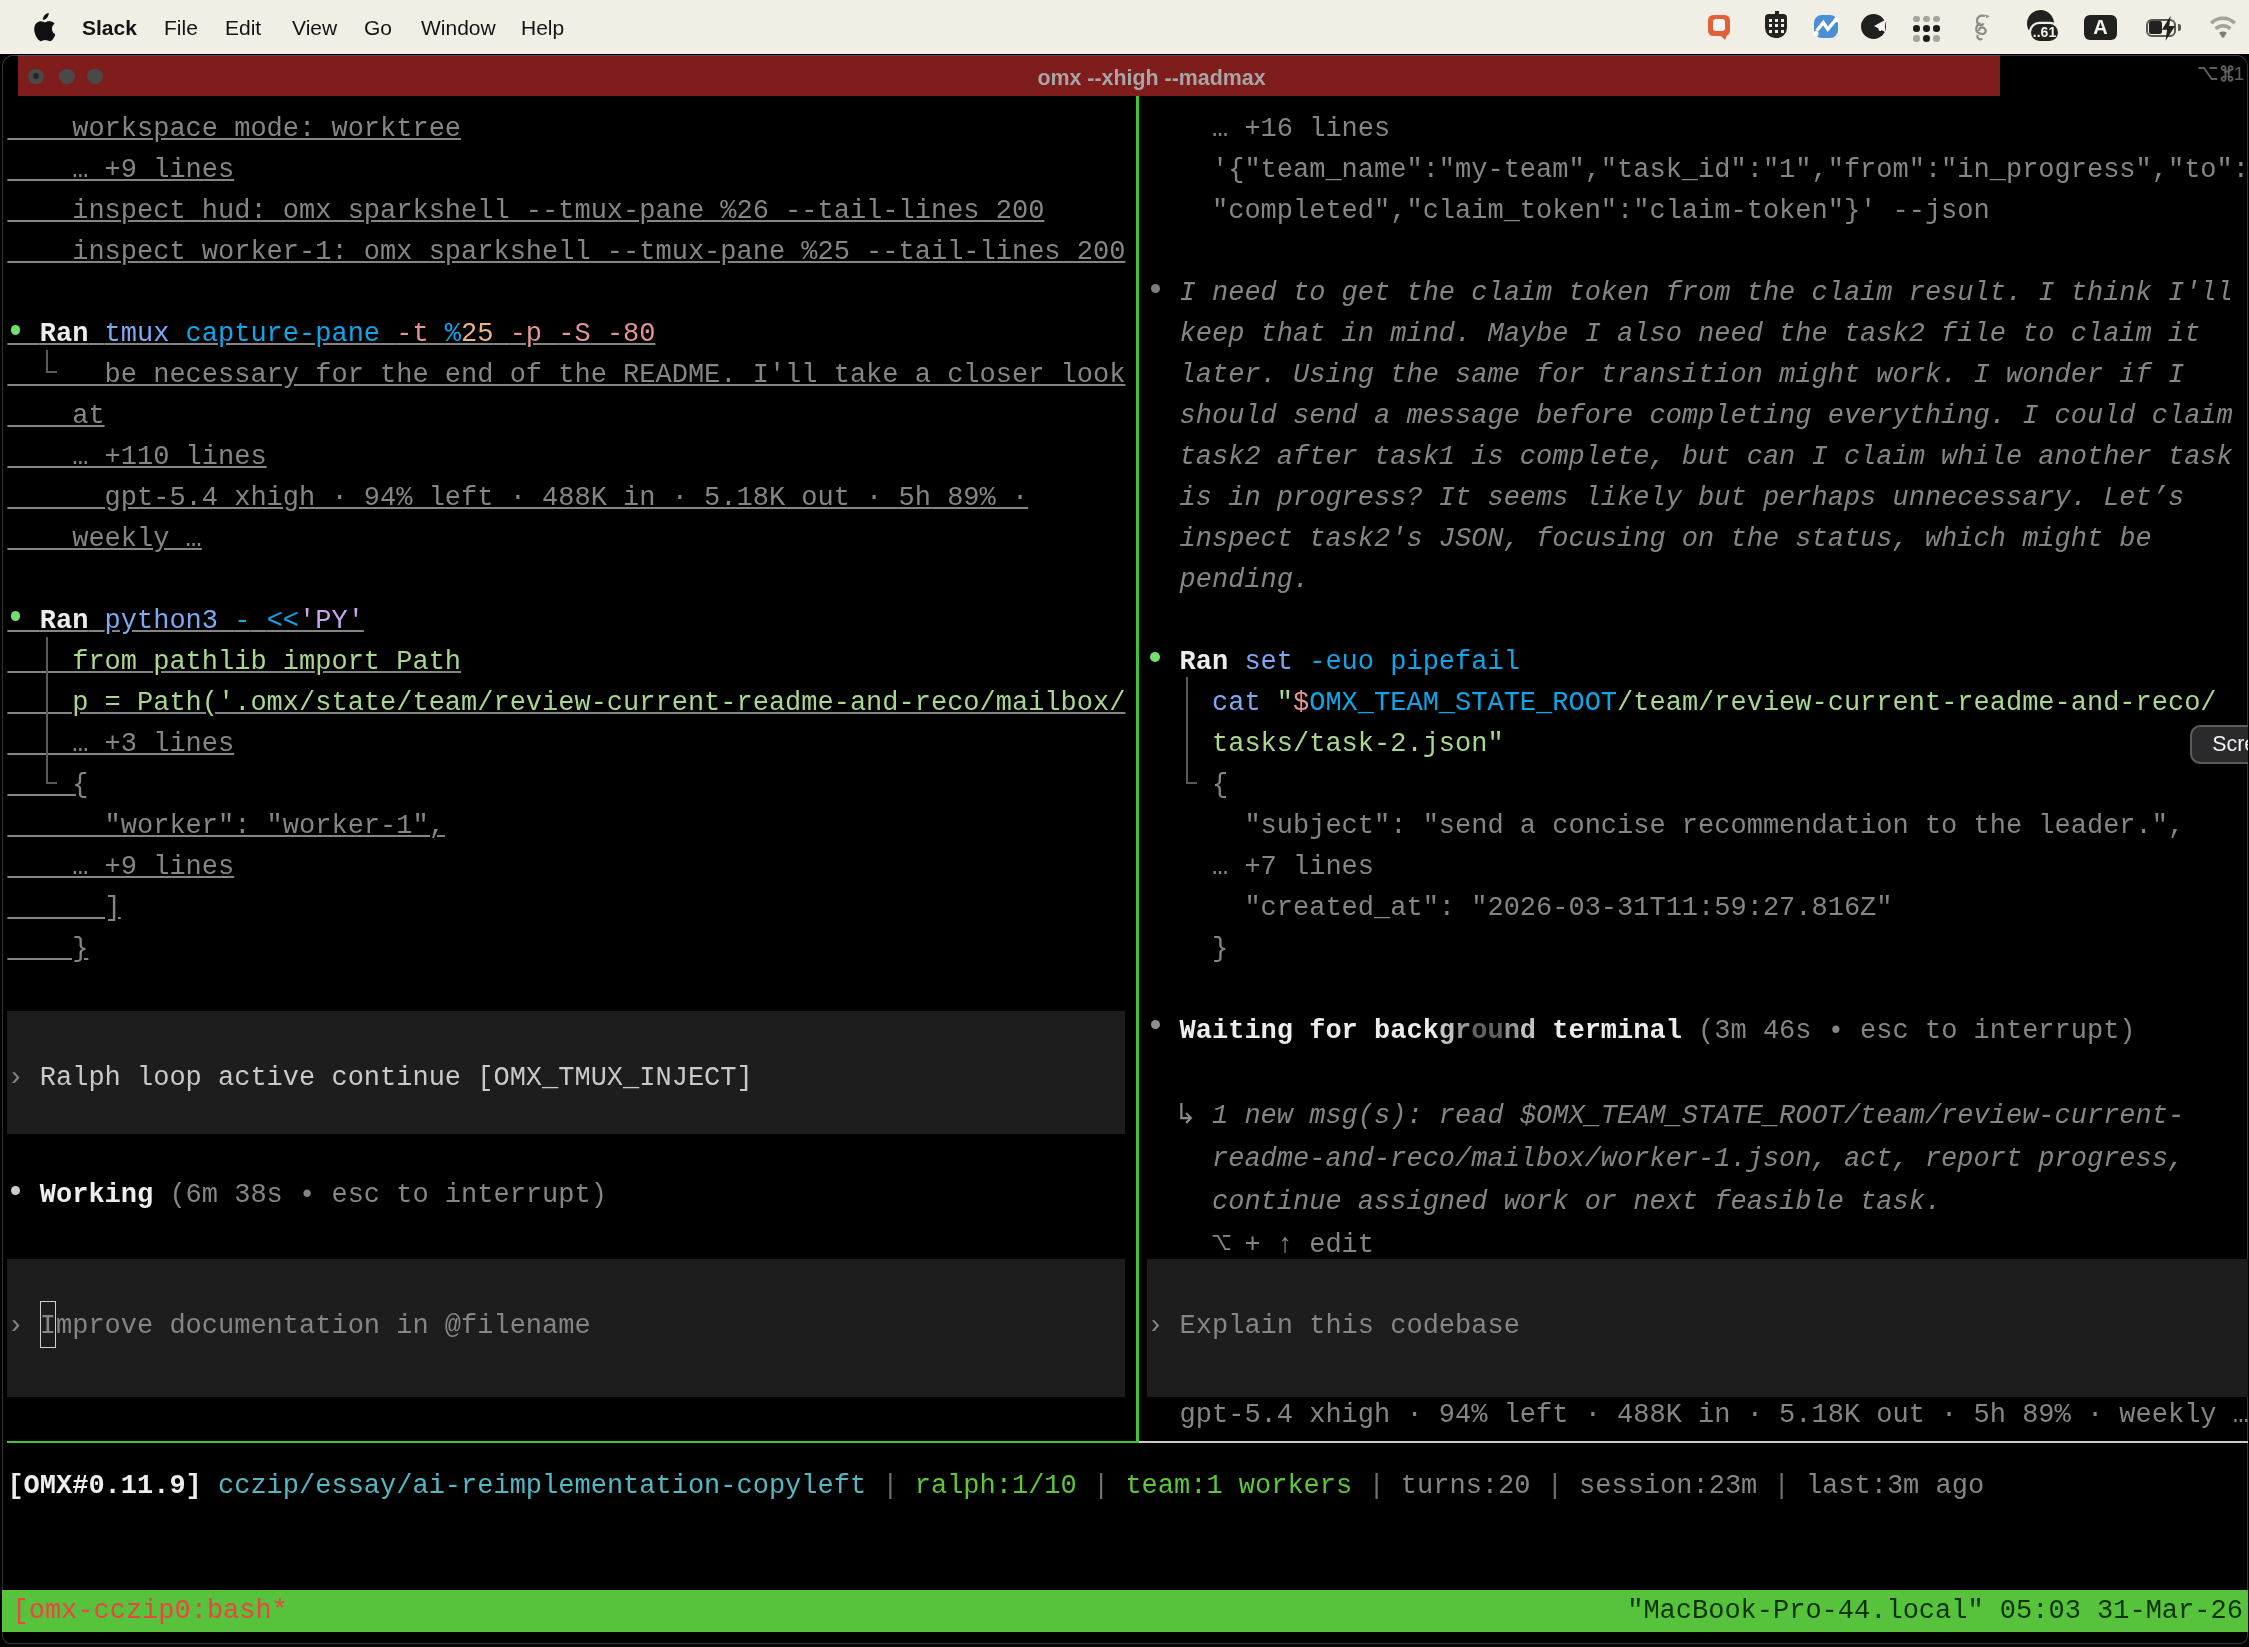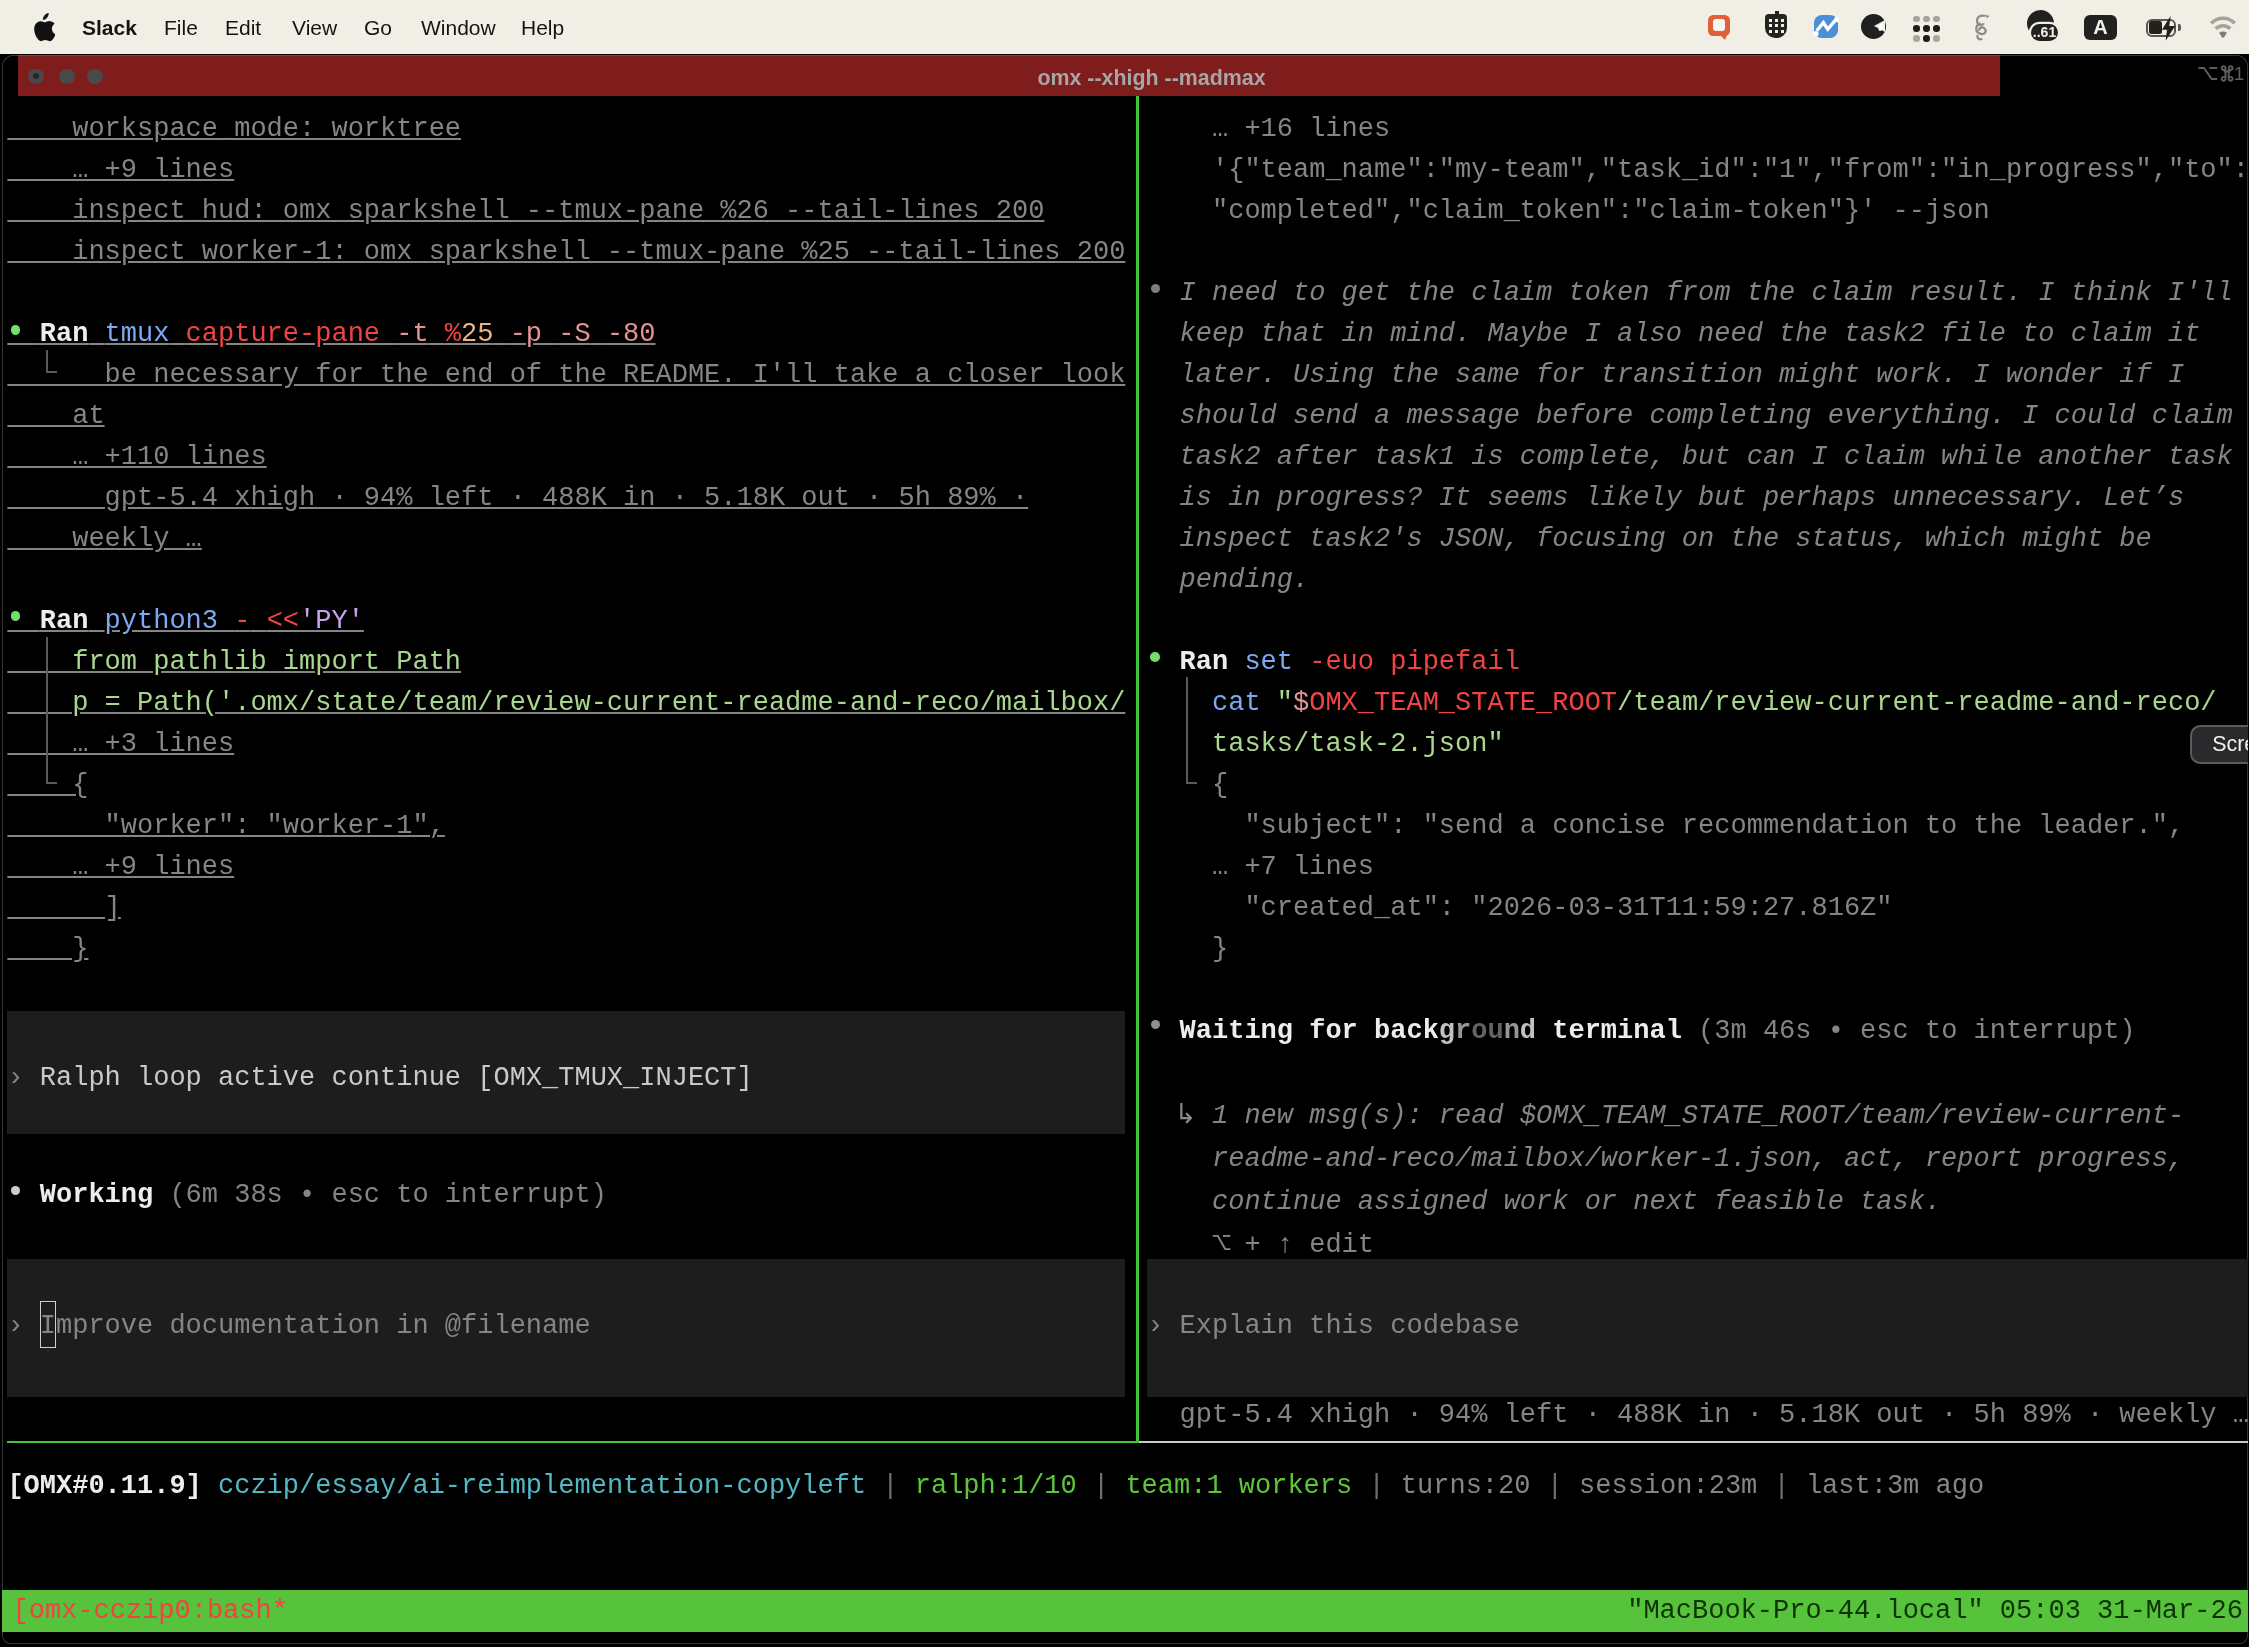--- a/index.html
+++ b/index.html
@@ -8,21 +8,21 @@
   .mi { position:absolute; top:0; height:54px; line-height:55px; font-size:21px; font-family:"Liberation Sans",sans-serif; color:#141414; }
   .mb { font-weight:bold; }
   #win { position:absolute; left:2.2px; top:55px; width:2246px; height:1589px; background:#000; border-radius:11.8px 11.8px 8.9px 8.9px; overflow:hidden; box-shadow: inset 0 0 0 0.7px #4a4a4a; }
   #tbar { position:absolute; left:0; top:0; width:1982px; height:41px; background:#7f1d1d; border-top:0.7px solid #565656;margin-left:16px; }
   .tl { position:absolute; top:12.5px; width:15.5px; height:15.5px; border-radius:50%; background:#494949; }
   #title { position:absolute; left:10.3px; top:0; width:2246px; height:41px; text-align:center; line-height:44px; font-weight:bold; font-size:21.4px; font-family:"Liberation Sans",sans-serif; color:#a6a6a6; }
   .mono { position:absolute; font-size:27px; line-height:41px; font-family:"Liberation Mono",monospace; color:#858585; white-space:pre; }
   i { font-style:italic; }
   .w { color:#ededed; font-weight:bold; }
   .bl { color:#7da9f2; }
-  .lv { color:#ef4444;margin-top:31px; }
+  .lv { color:#0ea5e9;margin-top:31px; }
   .sa { color:#e29494; }
   .or { color:#eab386; }
   .pu { color:#c9a3ef; }
   .gr { color:#a9d78e; }
   .cy { color:#53b8c4; }
   .gn { color:#5cc838; }
   .dm { color:#707070; }
   .s1 { color:#c2c2c2; font-weight:bold; }
   .s2 { color:#979797; font-weight:bold; }
   .s3 { color:#636363; font-weight:bold; }

